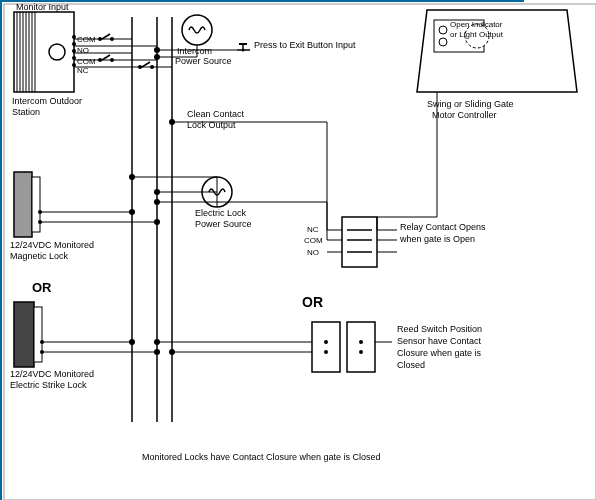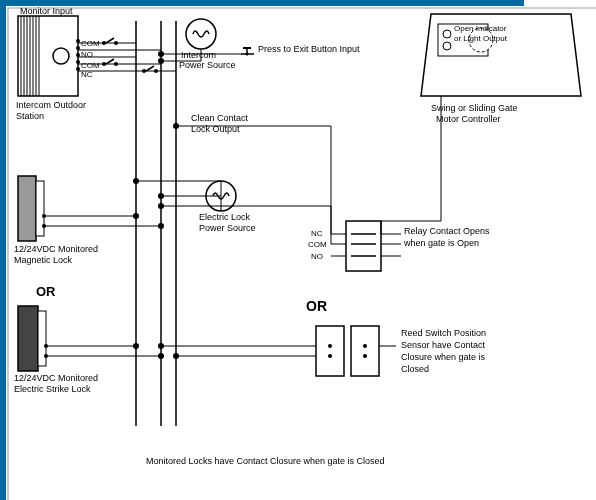--- a/index.html
+++ b/index.html
@@ -10,21 +10,21 @@
       font-family: Arial, sans-serif;
       font-size: 11px;
       overflow: hidden;
       position: relative;
     }
     .diagram-container {
       width: 524px;
       height: 500px;
       position: relative;
       background: #15803d;
-      border: 6px solid #0369a1;
+      border: 2px solid #0369a1;
     }
     svg {
       position: absolute;
       top: 0; left: 0;
       width: 596px;
       height: 500px;
     }
   </style>
 </head>
 <body>

